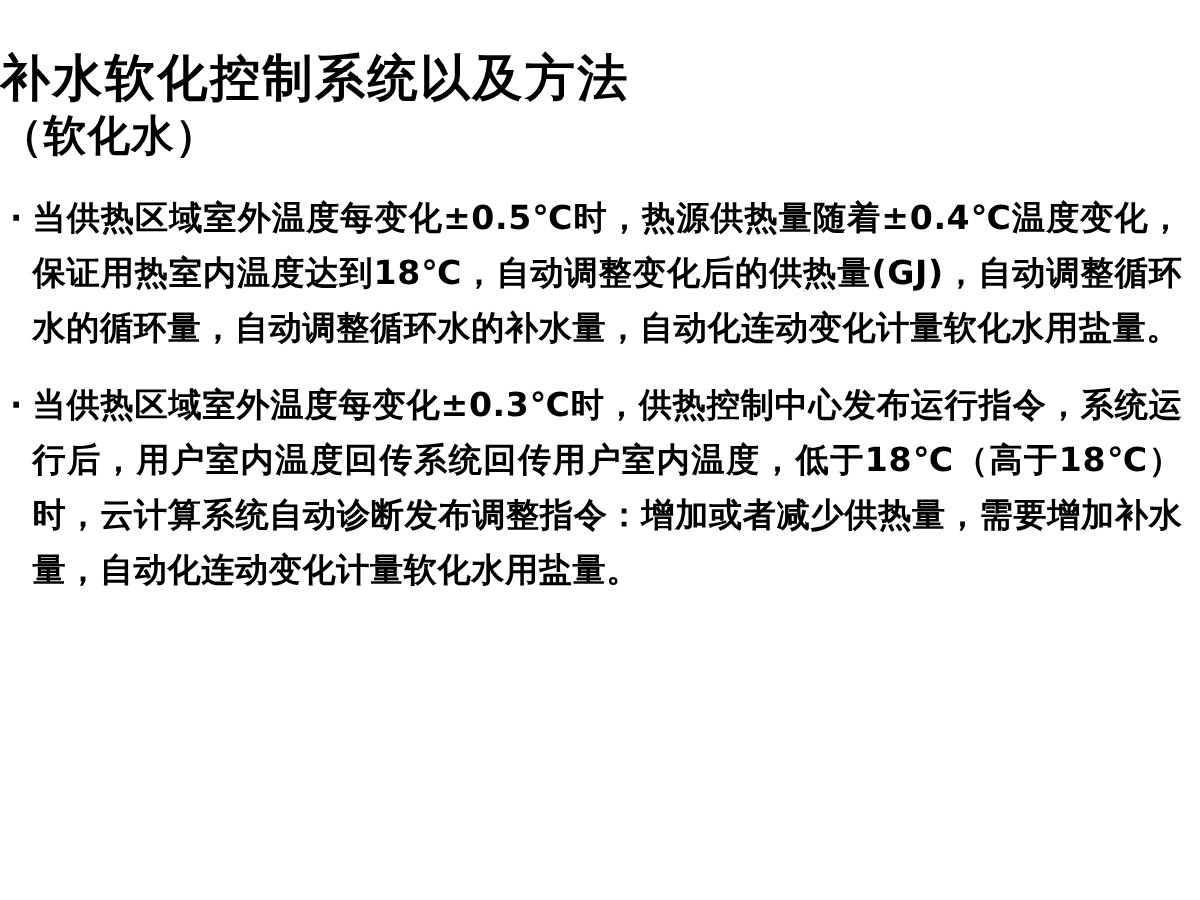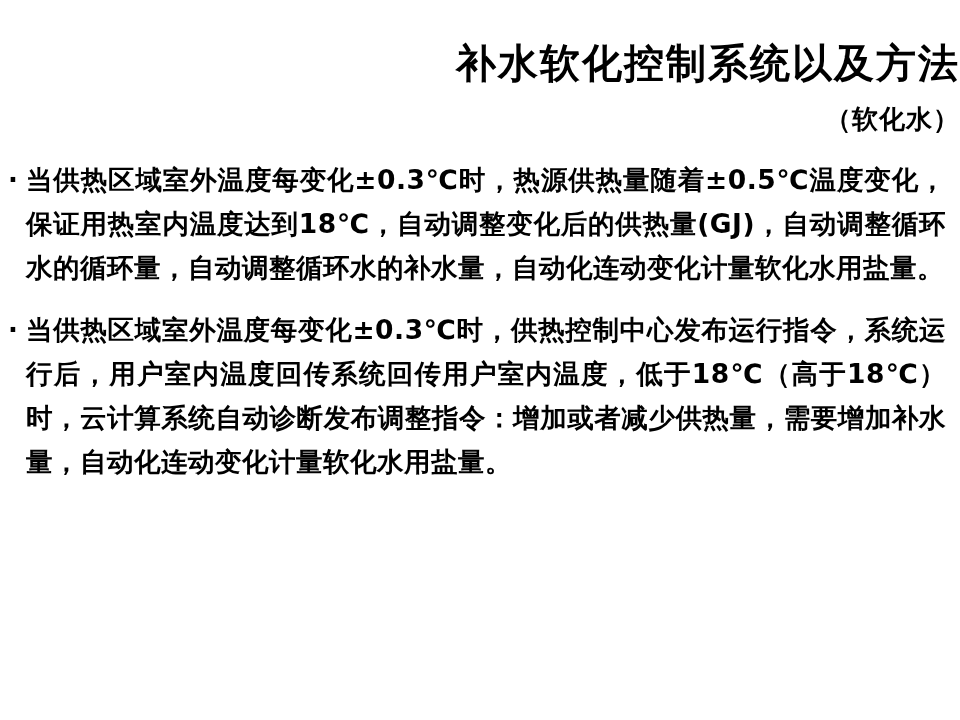--- a/index.html
+++ b/index.html
@@ -14,37 +14,37 @@
     font-family: "DejaVu Sans", "Liberation Sans", sans-serif;
     color: #000000;
   }
   .slide {
     position: relative;
     width: 960px;
     height: 720px;
     box-sizing: border-box;
   }
   .title-block {
-    text-align: right;
+    text-align: left;
     padding-top: 40px;
   }
   .title-line1 {
     font-family: "DejaVu Serif", "Liberation Serif", serif;
     font-size: 40px;
     font-weight: bold;
     letter-spacing: 2px;
     line-height: 1.15;
   }
   .title-line2 {
     font-family: "DejaVu Serif", "Liberation Serif", serif;
-    font-size: 26px;
+    font-size: 34px;
     font-weight: bold;
     letter-spacing: 1px;
     line-height: 1.25;
-    margin-top: 17px;
+    margin-top: 2px;
   }
   .body-block {
     margin: 22px 0 0 0;
     padding: 0 14px 0 8px;
   }
   .bullet-item {
     display: flex;
     align-items: flex-start;
     margin-bottom: 18px;
   }
@@ -74,21 +74,21 @@
 
   <div class="title-block">
     <div class="title-line1">补水软化控制系统以及方法</div>
     <div class="title-line2">（软化水）</div>
   </div>
 
   <div class="body-block">
 
     <div class="bullet-item">
       <div class="bullet-dot">·</div>
-      <div class="bullet-text">当供热区域室外温度每变化±0.3℃时，热源供热量随着±0.5℃温度变化，保证用热室内温度达到18℃，自动调整变化后的供热量(GJ)，自动调整循环水的循环量，自动调整循环水的补水量，自动化连动变化计量软化水用盐量。</div>
+      <div class="bullet-text">当供热区域室外温度每变化±0.5℃时，热源供热量随着±0.4℃温度变化，保证用热室内温度达到18℃，自动调整变化后的供热量(GJ)，自动调整循环水的循环量，自动调整循环水的补水量，自动化连动变化计量软化水用盐量。</div>
     </div>
 
     <div class="bullet-item">
       <div class="bullet-dot">·</div>
       <div class="bullet-text">当供热区域室外温度每变化±0.3℃时，供热控制中心发布运行指令，系统运行后，用户室内温度回传系统回传用户室内温度，低于18℃（高于18℃）时，云计算系统自动诊断发布调整指令：增加或者减少供热量，需要增加补水量，自动化连动变化计量软化水用盐量。</div>
     </div>
 
   </div>
 </div>
 

